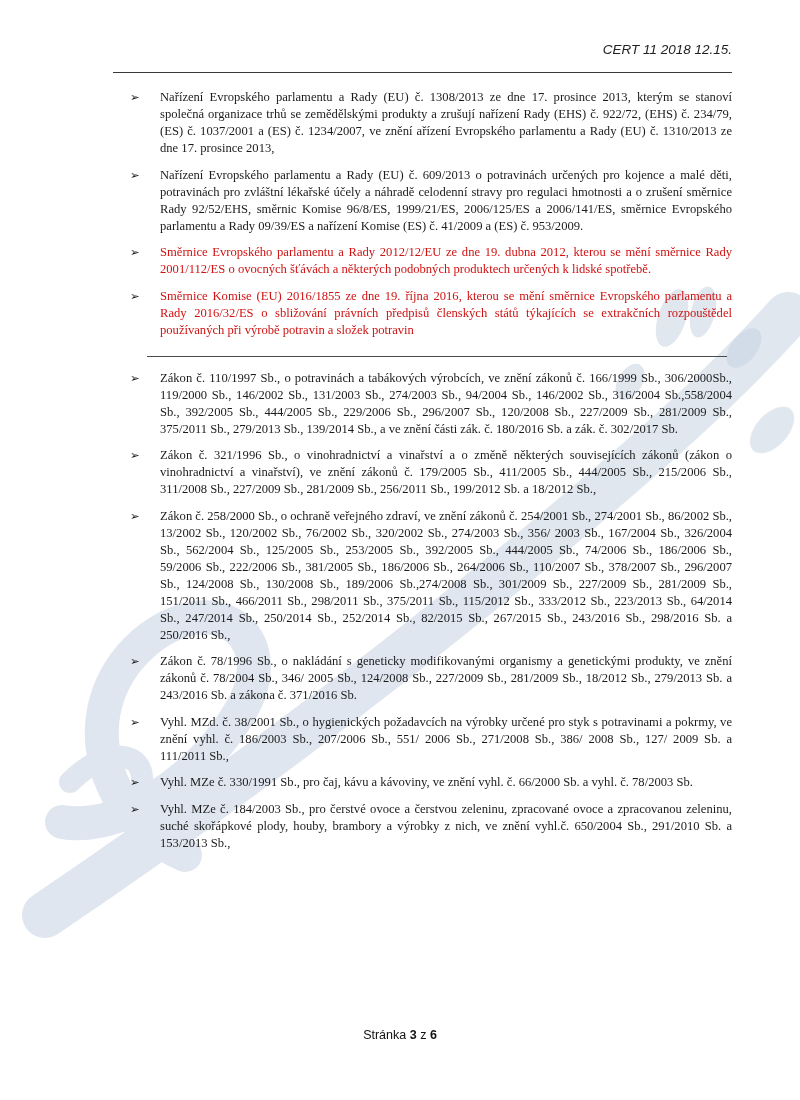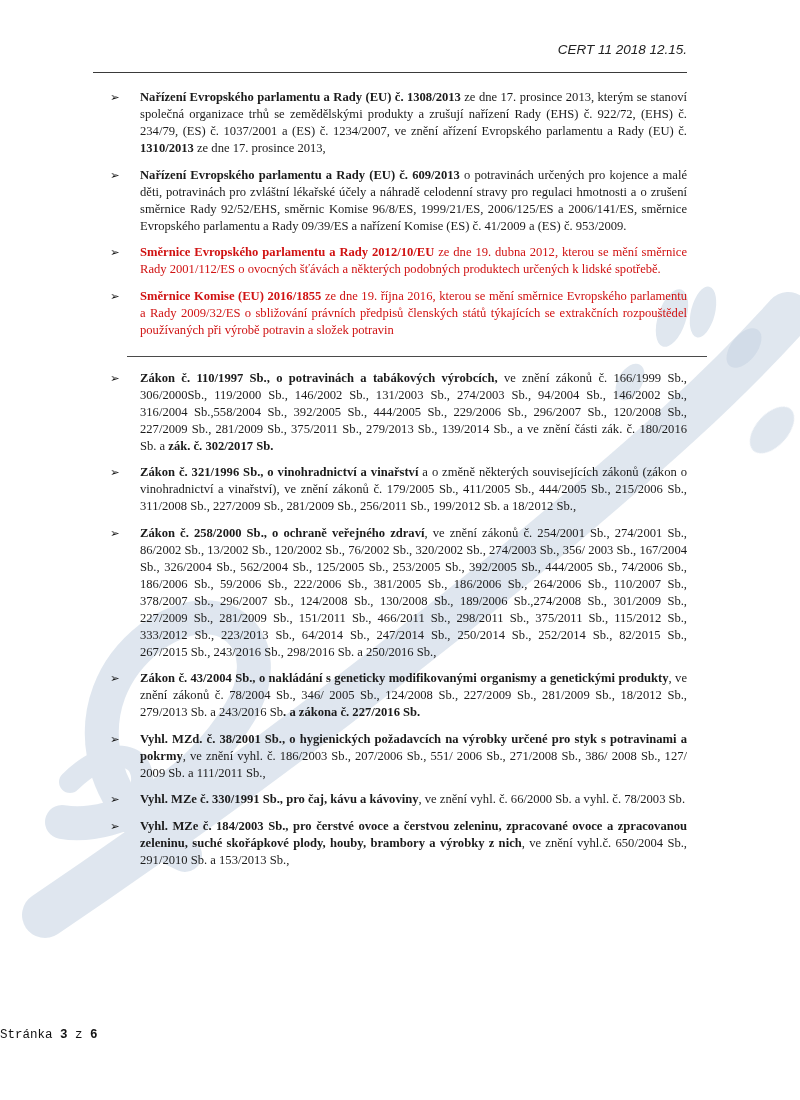--- a/index.html
+++ b/index.html
@@ -10,22 +10,23 @@
     color:#1b1b1b;
     position:relative;
     overflow:hidden;
   }
   .watermark{
     position:absolute;inset:0;z-index:0;
     pointer-events:none;
   }
   .page{
     position:relative;z-index:1;
-    padding:42px 113px 0 93px;
+    padding:42px 68px 0 93px;
     box-sizing:border-box;
+    margin-left:20px;
   }
   .header-row{
     text-align:right;
     font-family:"Liberation Sans", sans-serif;
     font-style:italic;
     font-size:13.5px;
     color:#222;
     margin-bottom:15px;
   }
   .top-rule{
@@ -52,26 +53,26 @@
     line-height:17px;
     color:#111;
   }
   .txt{
     flex:1;
     margin:0;
     font-size:12.6px;
     line-height:17px;
     text-align:justify;
   }
-  .txt .b{font-weight:bold;}
+  .txt .b{font-weight:normal;}
   .footer{
     position:absolute;
     left:0;top:1028px;width:100%;
-    text-align:left;
-    font-family:Liberation Mono, monospace;
+    text-align:center;
+    font-family:Liberation Sans, sans-serif;
     font-size:12.5px;
     color:#111;
     z-index:1;
   }
   .footer .b{font-weight:bold;}
 </style>
 </head>
 <body>
 
 <svg class="watermark" width="800" height="1100" viewBox="0 0 800 1100" xmlns="http://www.w3.org/2000/svg">
@@ -102,26 +103,26 @@
     <p class="txt"><span class="b">Nařízení Evropského parlamentu a Rady (EU) č. 1308/2013</span><span> ze dne 17. prosince 2013, kterým se stanoví společná organizace trhů se zemědělskými produkty a zrušují nařízení Rady (EHS) č. 922/72, (EHS) č. 234/79, (ES) č. 1037/2001 a (ES) č. 1234/2007, ve znění ařízení Evropského parlamentu a Rady (EU) č. </span><span class="b">1310/2013</span><span> ze dne 17. prosince 2013,</span></p>
   </div>
 
   <div class="li">
     <span class="marker">➢</span>
     <p class="txt"><span class="b">Nařízení Evropského parlamentu a Rady (EU) č. 609/2013</span><span> o potravinách určených pro kojence a malé děti, potravinách pro zvláštní lékařské účely a náhradě celodenní stravy pro regulaci hmotnosti a o zrušení směrnice Rady 92/52/EHS, směrnic Komise 96/8/ES, 1999/21/ES, 2006/125/ES a 2006/141/ES, směrnice Evropského parlamentu a Rady 09/39/ES a nařízení Komise (ES) č. 41/2009 a (ES) č. 953/2009.</span></p>
   </div>
 
   <div class="li" style="color: rgb(208, 18, 18);">
     <span class="marker">➢</span>
-    <p class="txt"><span class="b">Směrnice Evropského parlamentu a Rady 2012/10/EU</span><span> ze dne 19. dubna 2012, kterou se mění směrnice Rady 2001/112/ES o ovocných šťávách a některých podobných produktech určených k lidské spotřebě.</span></p>
+    <p class="txt"><span class="b">Směrnice Evropského parlamentu a Rady 2012/12/EU</span><span> ze dne 19. dubna 2012, kterou se mění směrnice Rady 2001/112/ES o ovocných šťávách a některých podobných produktech určených k lidské spotřebě.</span></p>
   </div>
 
   <div class="li" style="color: rgb(208, 18, 18);">
     <span class="marker">➢</span>
-    <p class="txt"><span class="b">Směrnice Komise (EU) 2016/1855</span><span> ze dne 19. října 2016, kterou se mění směrnice Evropského parlamentu a Rady 2009/32/ES o sbližování právních předpisů členských států týkajících se extrakčních rozpouštědel používaných při výrobě potravin a složek potravin</span></p>
+    <p class="txt"><span class="b">Směrnice Komise (EU) 2016/1855</span><span> ze dne 19. října 2016, kterou se mění směrnice Evropského parlamentu a Rady 2016/32/ES o sbližování právních předpisů členských států týkajících se extrakčních rozpouštědel používaných při výrobě potravin a složek potravin</span></p>
   </div>
 
   <hr class="mid-rule">
 
   <div class="li" style="margin-top:13px">
     <span class="marker">➢</span>
     <p class="txt"><span class="b">Zákon č. 110/1997 Sb., o potravinách a tabákových výrobcích,</span><span> ve znění zákonů č. 166/1999 Sb., 306/2000Sb., 119/2000 Sb., 146/2002 Sb., 131/2003 Sb., 274/2003 Sb., 94/2004 Sb., 146/2002 Sb., 316/2004 Sb.,558/2004 Sb., 392/2005 Sb., 444/2005 Sb., 229/2006 Sb., 296/2007 Sb., 120/2008 Sb., 227/2009 Sb., 281/2009 Sb., 375/2011 Sb., 279/2013 Sb., 139/2014 Sb., a ve znění části zák. č. 180/2016 Sb. a </span><span class="b">zák. č. 302/2017 Sb.</span></p>
   </div>
 
   <div class="li">
@@ -129,21 +130,21 @@
     <p class="txt"><span class="b">Zákon č. 321/1996 Sb., o vinohradnictví a vinařství</span><span> a o změně některých souvisejících zákonů (zákon o vinohradnictví a vinařství), ve znění zákonů č. 179/2005 Sb., 411/2005 Sb., 444/2005 Sb., 215/2006 Sb., 311/2008 Sb., 227/2009 Sb., 281/2009 Sb., 256/2011 Sb., 199/2012 Sb. a 18/2012 Sb.,</span></p>
   </div>
 
   <div class="li">
     <span class="marker">➢</span>
     <p class="txt"><span class="b">Zákon č. 258/2000 Sb., o ochraně veřejného zdraví</span><span>, ve znění zákonů č. 254/2001 Sb., 274/2001 Sb., 86/2002 Sb., 13/2002 Sb., 120/2002 Sb., 76/2002 Sb., 320/2002 Sb., 274/2003 Sb., 356/ 2003 Sb., 167/2004 Sb., 326/2004 Sb., 562/2004 Sb., 125/2005 Sb., 253/2005 Sb., 392/2005 Sb., 444/2005 Sb., 74/2006 Sb., 186/2006 Sb., 59/2006 Sb., 222/2006 Sb., 381/2005 Sb., 186/2006 Sb., 264/2006 Sb., 110/2007 Sb., 378/2007 Sb., 296/2007 Sb., 124/2008 Sb., 130/2008 Sb., 189/2006 Sb.,274/2008 Sb., 301/2009 Sb., 227/2009 Sb., 281/2009 Sb., 151/2011 Sb., 466/2011 Sb., 298/2011 Sb., 375/2011 Sb., 115/2012 Sb., 333/2012 Sb., 223/2013 Sb., 64/2014 Sb., 247/2014 Sb., 250/2014 Sb., 252/2014 Sb., 82/2015 Sb., 267/2015 Sb., 243/2016 Sb., 298/2016 Sb. a 250/2016 Sb.,</span></p>
   </div>
 
   <div class="li">
     <span class="marker">➢</span>
-    <p class="txt"><span class="b">Zákon č. 43/2004 Sb., o nakládání s geneticky modifikovanými organismy a genetickými produkty</span><span>, ve znění zákonů č. 78/2004 Sb., 346/ 2005 Sb., 124/2008 Sb., 227/2009 Sb., 281/2009 Sb., 18/2012 Sb., 279/2013 Sb. a 243/2016 Sb</span><span class="b">. a zákona č. 227/2016 Sb.</span></p>
+    <p class="txt"><span class="b">Zákon č. 78/1996 Sb., o nakládání s geneticky modifikovanými organismy a genetickými produkty</span><span>, ve znění zákonů č. 78/2004 Sb., 346/ 2005 Sb., 124/2008 Sb., 227/2009 Sb., 281/2009 Sb., 18/2012 Sb., 279/2013 Sb. a 243/2016 Sb</span><span class="b">. a zákona č. 371/2016 Sb.</span></p>
   </div>
 
   <div class="li">
     <span class="marker">➢</span>
     <p class="txt"><span class="b">Vyhl. MZd. č. 38/2001 Sb., o hygienických požadavcích na výrobky určené pro styk s potravinami a pokrmy</span><span>, ve znění vyhl. č. 186/2003 Sb., 207/2006 Sb., 551/ 2006 Sb., 271/2008 Sb., 386/ 2008 Sb., 127/ 2009 Sb. a  111/2011 Sb.,</span></p>
   </div>
 
   <div class="li">
     <span class="marker">➢</span>
     <p class="txt"><span class="b">Vyhl. MZe č. 330/1991 Sb., pro čaj, kávu a kávoviny</span><span>, ve znění vyhl. č. 66/2000 Sb. a vyhl. č. 78/2003 Sb.</span></p>

